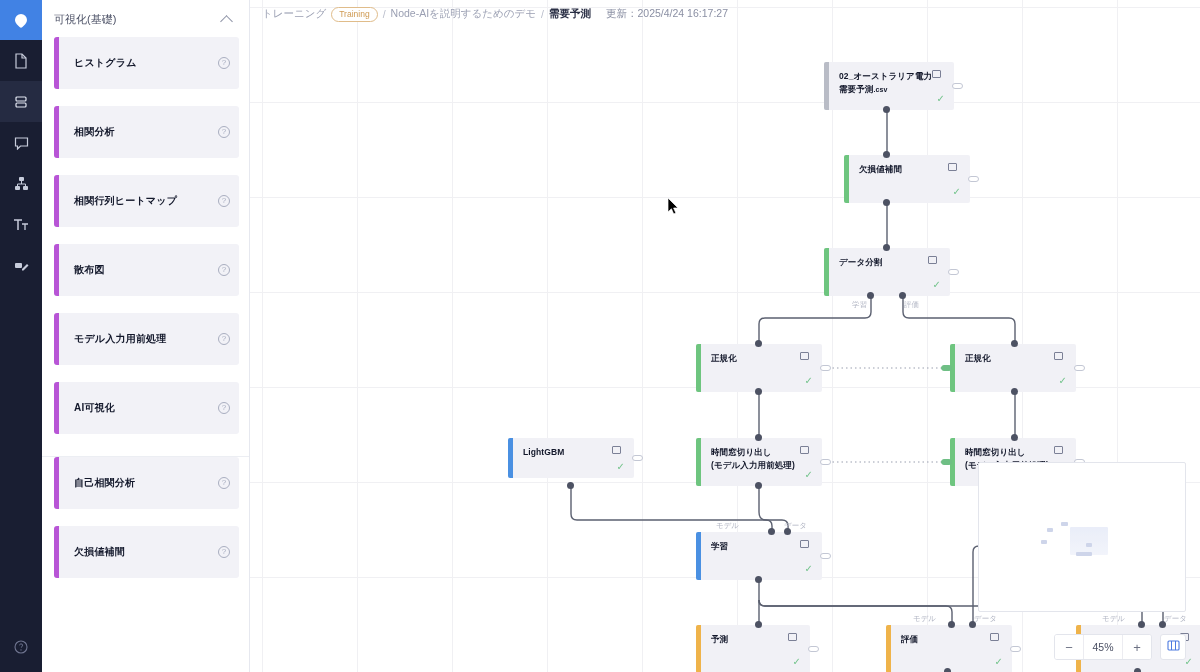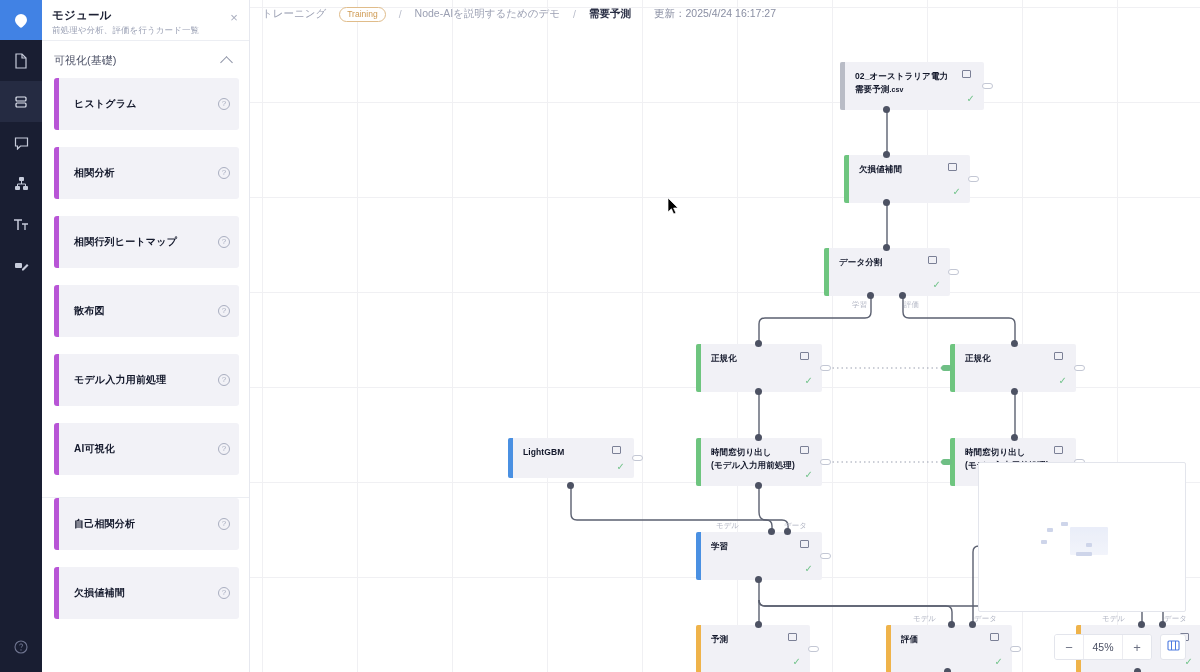--- a/index.html
+++ b/index.html
@@ -83,21 +83,21 @@
   .canvas {
     flex: 1; position: relative; background: #ffffff; overflow: hidden;
     background-image:
       linear-gradient(to right, #f0f0f3 1px, transparent 1px),
       linear-gradient(to bottom, #f0f0f3 1px, transparent 1px);
     background-size: 95px 95px;
     background-position: 12px 7px;
   }
   .topbar {
     position: absolute; left: 0; top: 0; height: 28px; width: 100%;
-    display: flex; align-items: center; padding-left: 12px; gap: 13px;
+    display: flex; align-items: center; padding-left: 12px; gap: 5px;
     font-size: 10.5px; color: #8a8fa3; z-index: 40;
   }
   .topbar .crumb { color: #9a9fb2; }
   .topbar .badge {
     border: 1px solid #e0bc8a; color: #cf9a52; border-radius: 9px;
     padding: 1px 7px 2px; font-size: 8.5px; background: #fff;
   }
   .topbar .sep { color: #b9bdcb; }
   .topbar .cur { color: #2a2f45; font-weight: 700; }
   .topbar .upd { color: #8a8fa3; margin-left: 10px; }
@@ -242,25 +242,20 @@
         <svg width="14" height="14" viewBox="0 0 14 14" fill="none">
             <circle cx="7" cy="7" r="6" stroke="#6f7590" stroke-width="1.1"></circle>
             <path d="M5.6 5.3c0-.9.7-1.4 1.5-1.4.9 0 1.5.5 1.5 1.3 0 1-.9 1.2-1.2 1.8v.6" stroke="#6f7590" stroke-width="1"></path>
             <circle cx="7" cy="9.9" r=".65" fill="#6f7590"></circle>
           </svg>
       </span>
     </div>
   </div>
 
   <div class="panel">
-    <div class="panel-head">
-      <div class="panel-title">モジュール</div>
-      <div class="panel-sub">前処理や分析、評価を行うカード一覧</div>
-      <div class="panel-close">×</div>
-    </div>
     <div class="panel-body" id="panel-body">
         <div class="group-head">
           <span>可視化(基礎)</span>
           <span class="chev"></span>
         </div>
         <div class="card-wrap">
           <div class="card">
             <div class="card-bar" style="background: rgb(184, 85, 214);"></div>
             <div class="card-label">ヒストグラム</div>
             <div class="card-help">?</div>
@@ -395,21 +390,21 @@
         <div class="edge-label" style="left: 602px; top: 300px;">学習</div>
         <div class="edge-label" style="left: 654px; top: 300px;">評価</div>
         <div class="edge-label" style="left: 466px; top: 521px;">モデル</div>
         <div class="edge-label" style="left: 534px; top: 521px;">データ</div>
         <div class="edge-label" style="left: 663px; top: 614px;">モデル</div>
         <div class="edge-label" style="left: 724px; top: 614px;">データ</div>
         <div class="edge-label" style="left: 852px; top: 614px;">モデル</div>
         <div class="edge-label" style="left: 914px; top: 614px;">データ</div>
       </div>
     <div id="nodes">
-        <div class="node" style="left: 574px; top: 62px; width: 144px; height: 48px; margin-left: 16px;">
+        <div class="node" style="left: 574px; top: 62px; width: 130px; height: 48px;">
           <div class="nbar" style="background: rgb(185, 188, 198);"></div>
           <div class="ntitle">
             <div>02_オーストラリア電力</div>
             <div><span>需要予測</span><span class="small">.csv</span></div>
           </div>
           <div class="nsq"></div>
           <div class="ncheck">✓</div>
           <div class="nport-r"></div>
         </div>
         <div class="node" style="left: 594px; top: 155px; width: 126px; height: 48px;">

